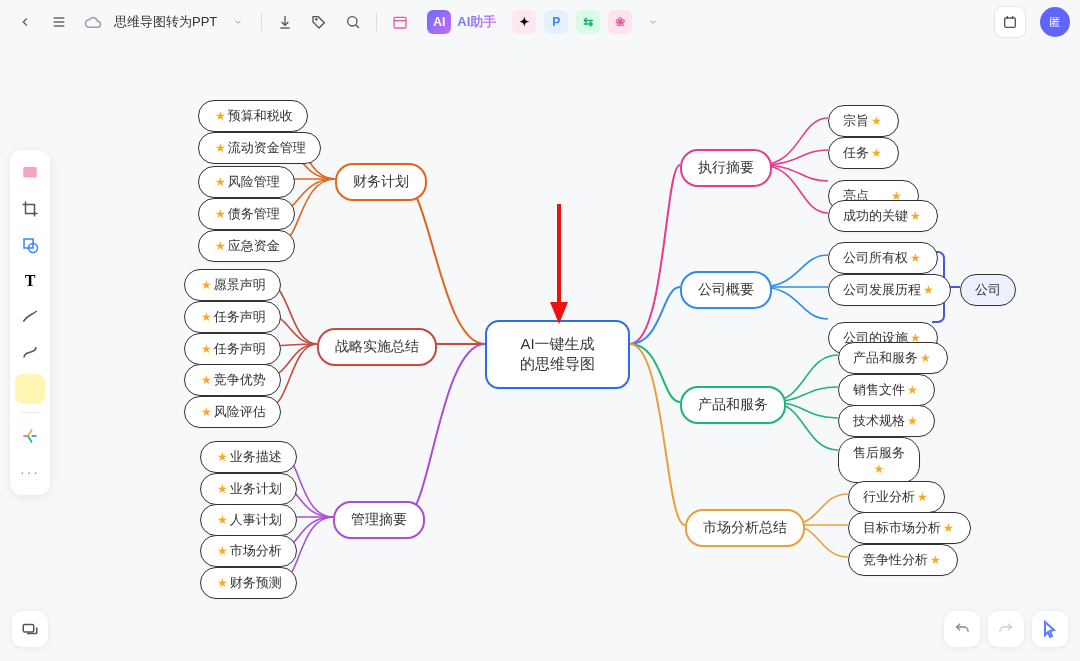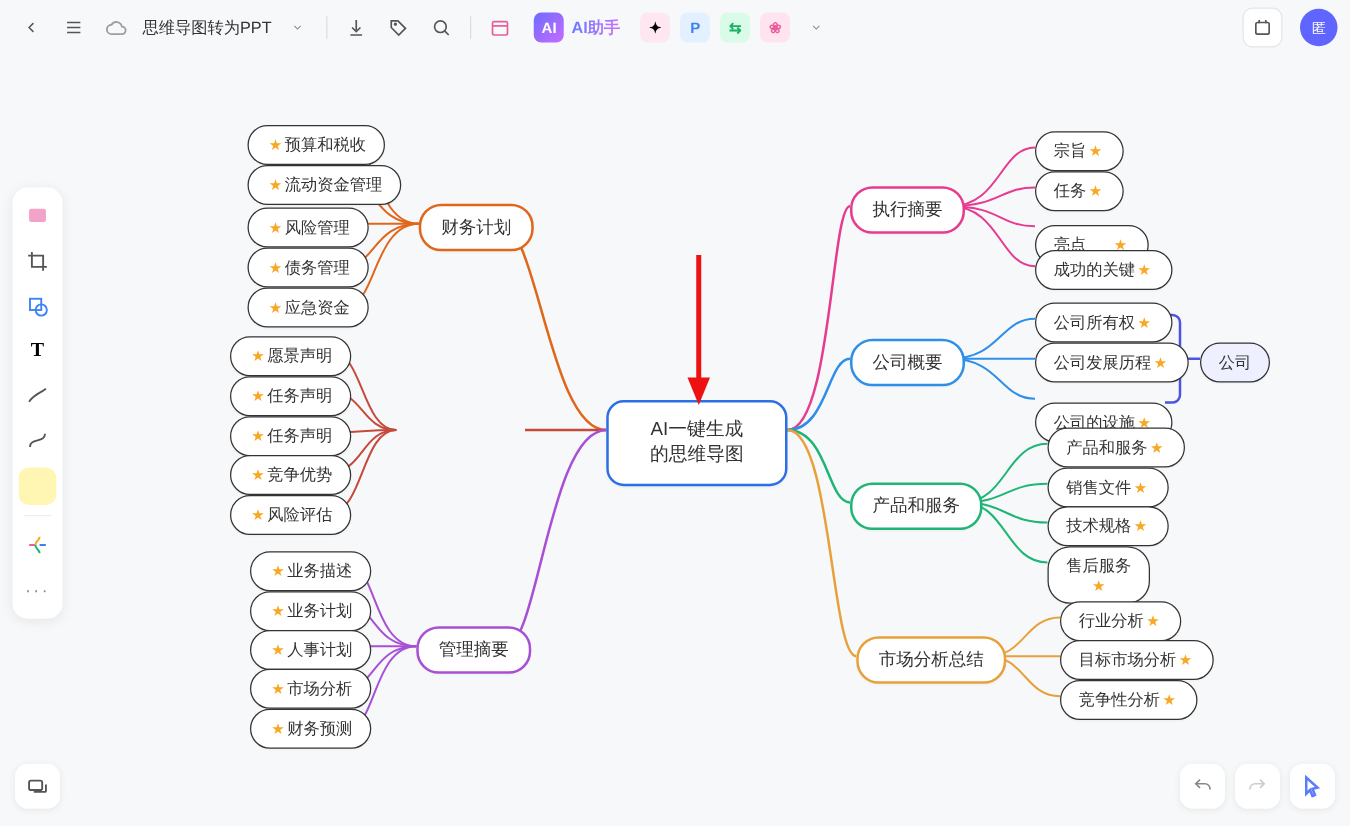--- a/index.html
+++ b/index.html
@@ -264,20 +264,21 @@
     </div>
   <div class="node leaf b-fin" style="left:198px; top:154px;">
       <span class="star">★</span>
       <span>债务管理</span>
     </div>
   <div class="node leaf b-fin" style="left:198px; top:186px;">
       <span class="star">★</span>
       <span>应急资金</span>
     </div>
 
+  <div class="node cat b-strat" style="left:317px; top:284px;">战略实施总结</div>
   <div class="node leaf b-strat" style="left:184px; top:225px;">
       <span class="star">★</span>
       <span>愿景声明</span>
     </div>
   <div class="node leaf b-strat" style="left:184px; top:257px;">
       <span class="star">★</span>
       <span>任务声明</span>
     </div>
   <div class="node leaf b-strat" style="left:184px; top:289px;">
       <span class="star">★</span>

